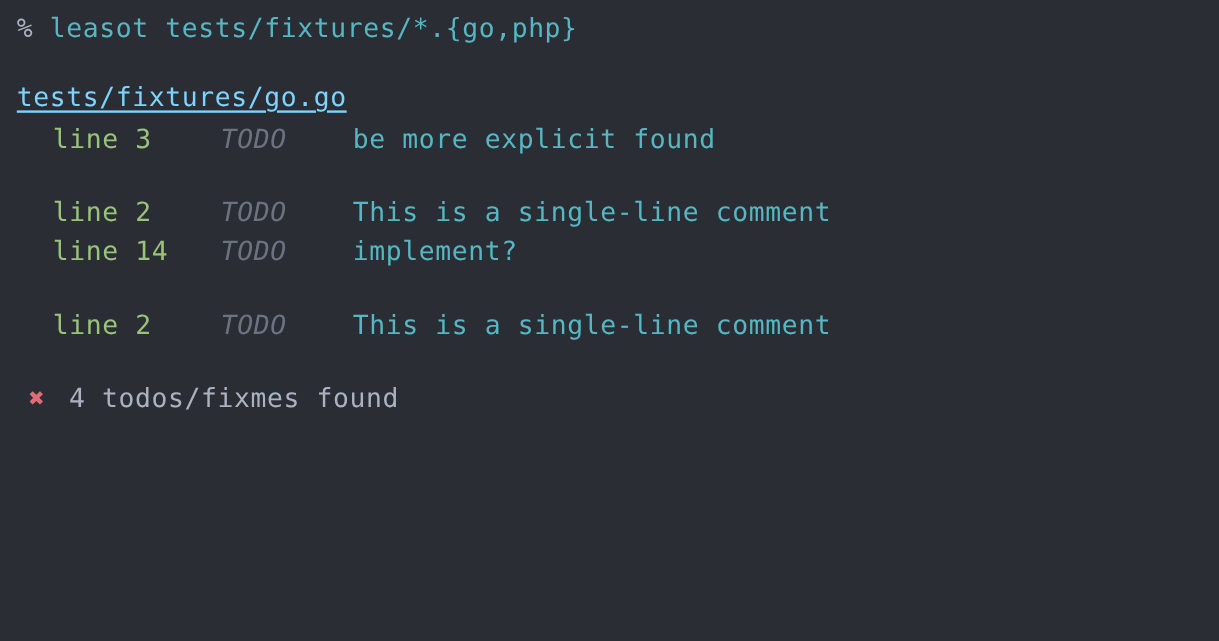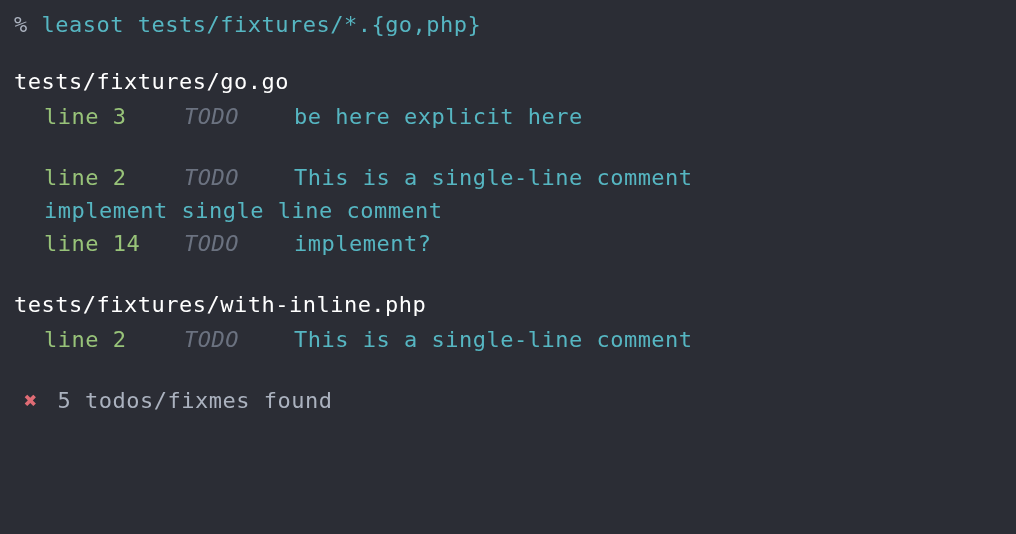--- a/index.html
+++ b/index.html
@@ -22,21 +22,22 @@
     .prompt-symbol {
       color: #abb2bf;
     }
     .command {
       color: #56b6c2;
     }
     .command-line {
       margin-bottom: 24px;
     }
     .file-header {
-      color: #ffffff;
+      color: #7dd3fc;
+      text-decoration: underline;
       text-underline-offset: 4px;
       margin-bottom: 2px;
     }
     .file-group {
       margin-bottom: 28px;
     }
     .result-line {
       display: flex;
       padding-left: 30px;
     }
@@ -69,45 +70,43 @@
 <div class="command-line">
   <span class="prompt-symbol">%</span>
   <span class="command">leasot tests/fixtures/*.{go,php}</span>
 </div>
 
 <div class="file-group">
   <div class="file-header">tests/fixtures/go.go</div>
   <div class="result-line">
     <span class="line-num">line 3</span>
     <span class="tag">TODO</span>
-    <span class="message">be here explicit here</span>
+    <span class="message">be more explicit found</span>
   </div>
 </div>
 
 <div class="file-group">
   <div class="result-line">
     <span class="line-num">line 2</span>
     <span class="tag">TODO</span>
     <span class="message">This is a single-line comment</span>
   </div>
   <div class="result-line">
-    <span class="message">implement single line comment</span>
   </div>
   <div class="result-line">
     <span class="line-num">line 14</span>
     <span class="tag">TODO</span>
     <span class="message">implement?</span>
   </div>
 </div>
 
 <div class="file-group">
-  <div class="file-header">tests/fixtures/with-inline.php</div>
   <div class="result-line">
     <span class="line-num">line 2</span>
     <span class="tag">TODO</span>
     <span class="message">This is a single-line comment</span>
   </div>
 </div>
 
 <div class="summary-line">
   <span class="cross-mark">✖</span>
-  <span>5 todos/fixmes found</span>
+  <span>4 todos/fixmes found</span>
 </div>
 
 </body></html>

